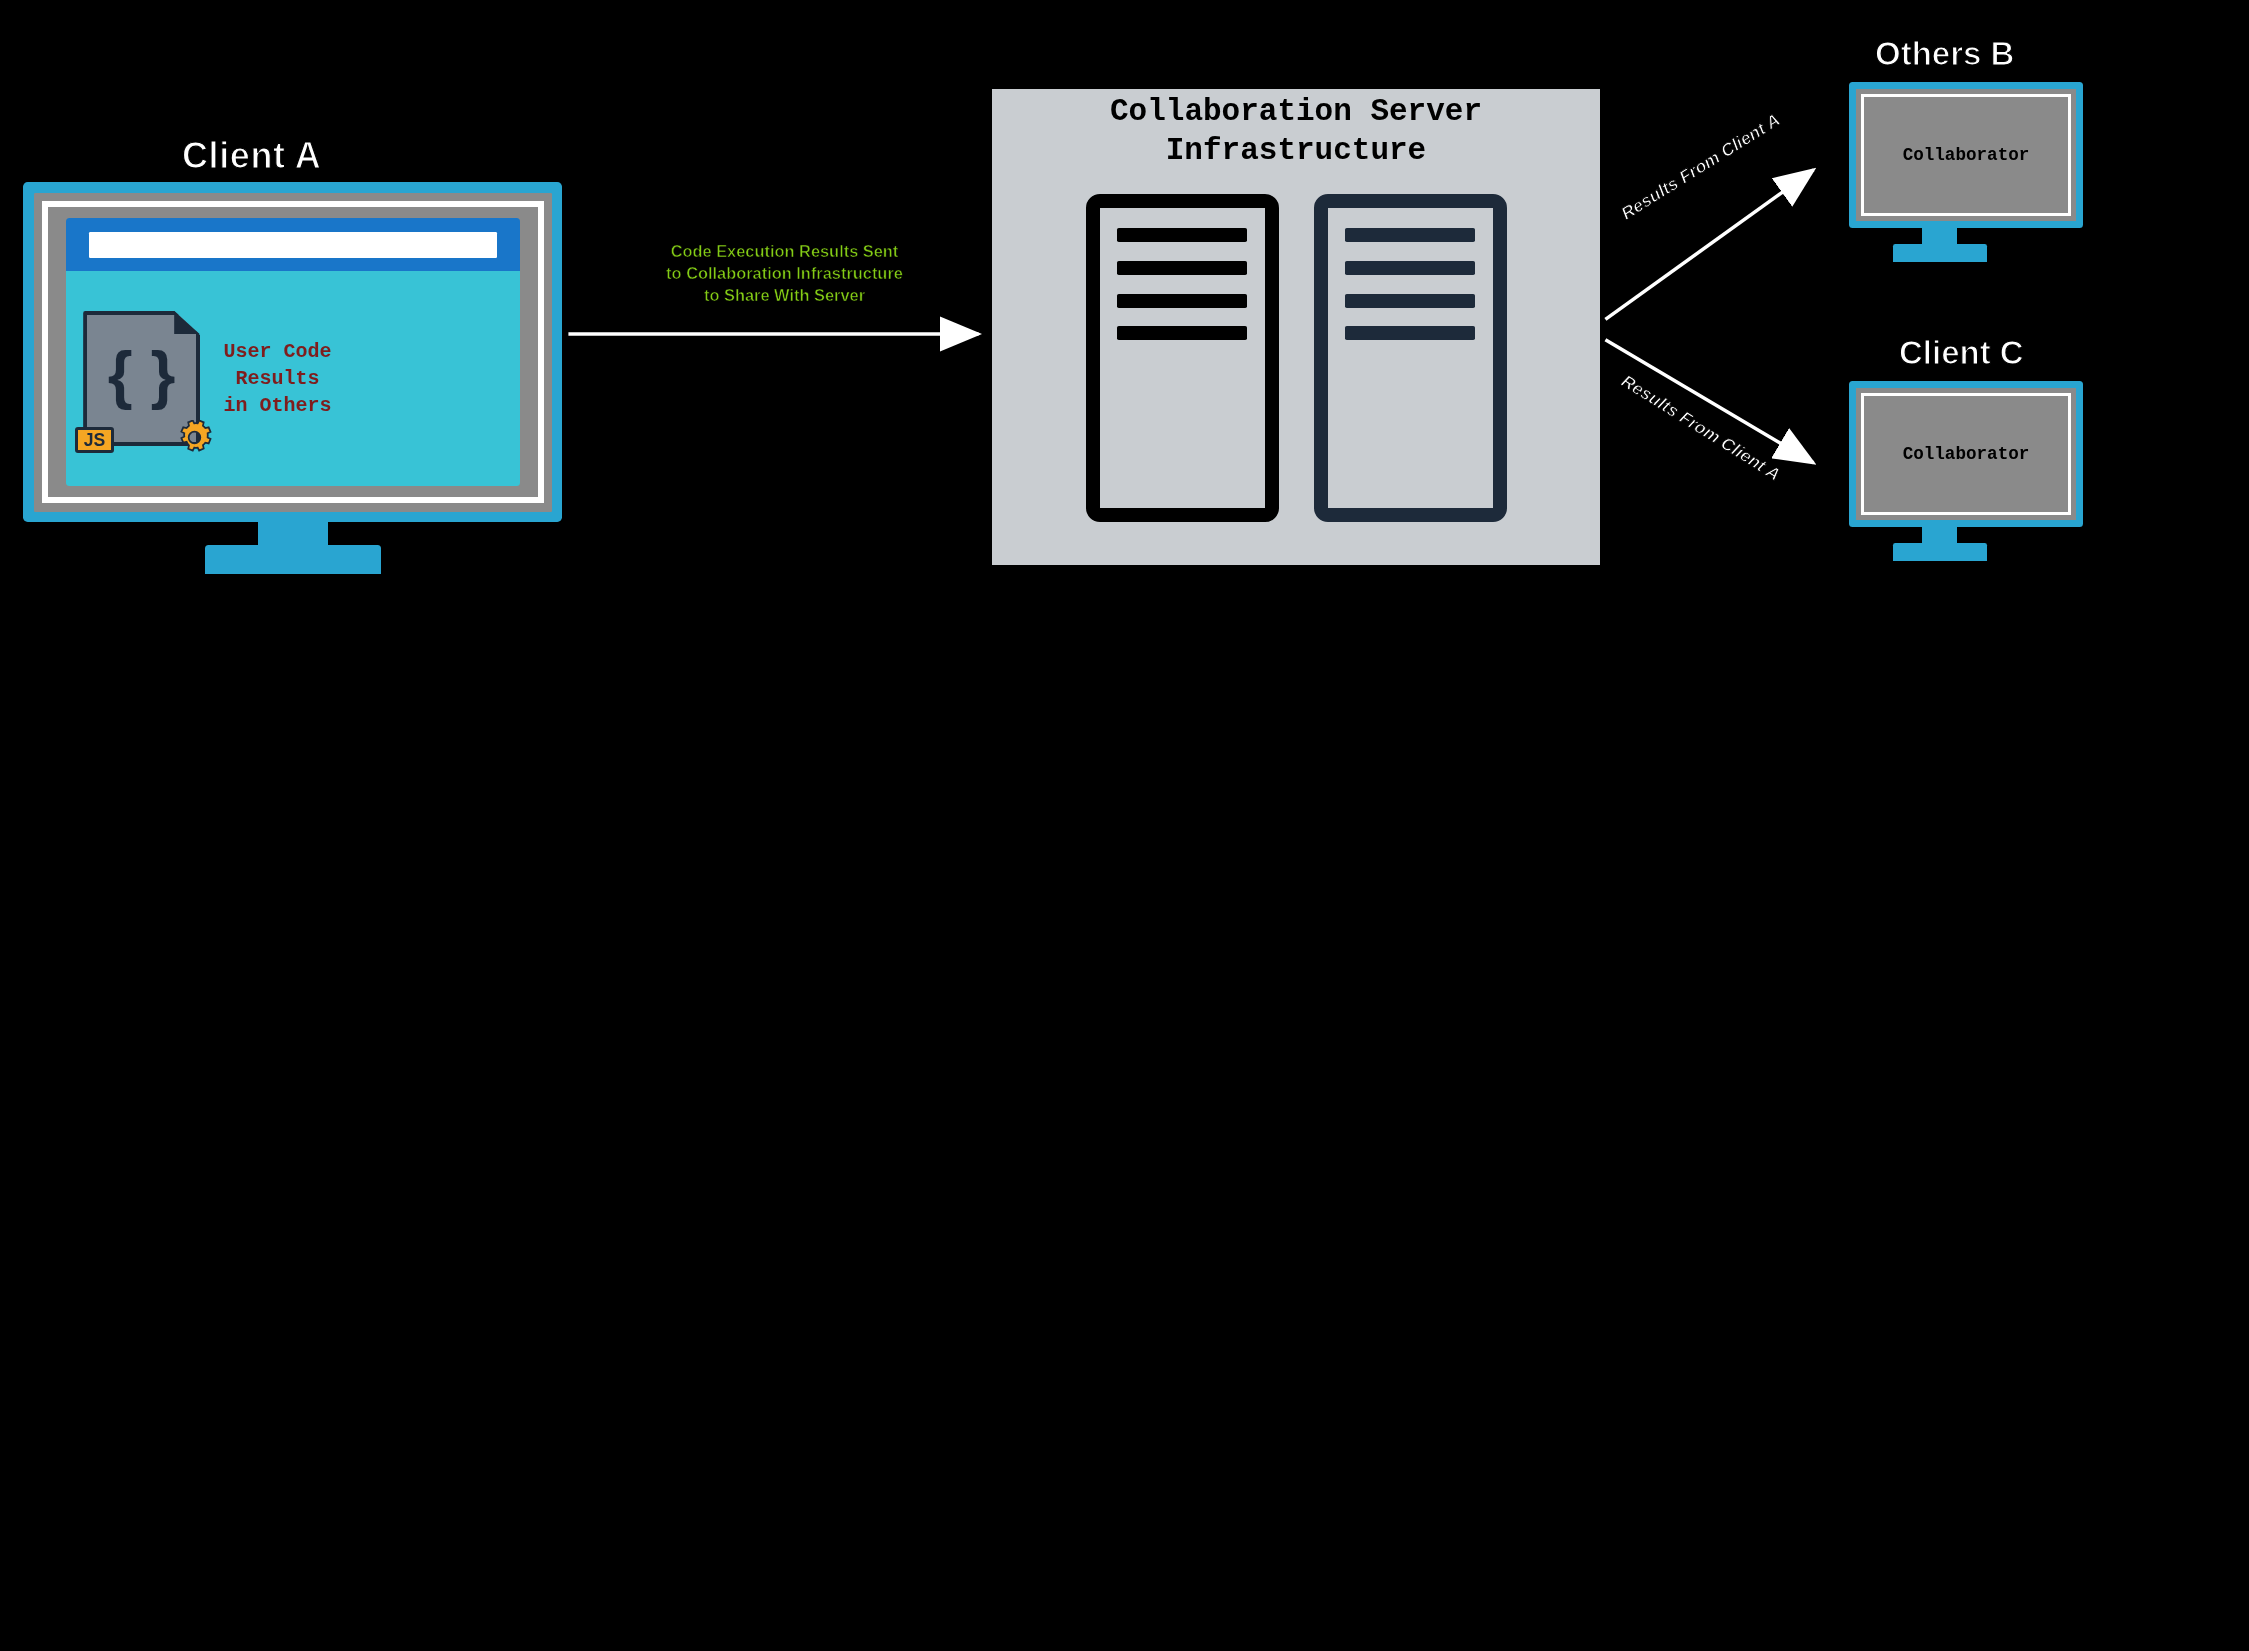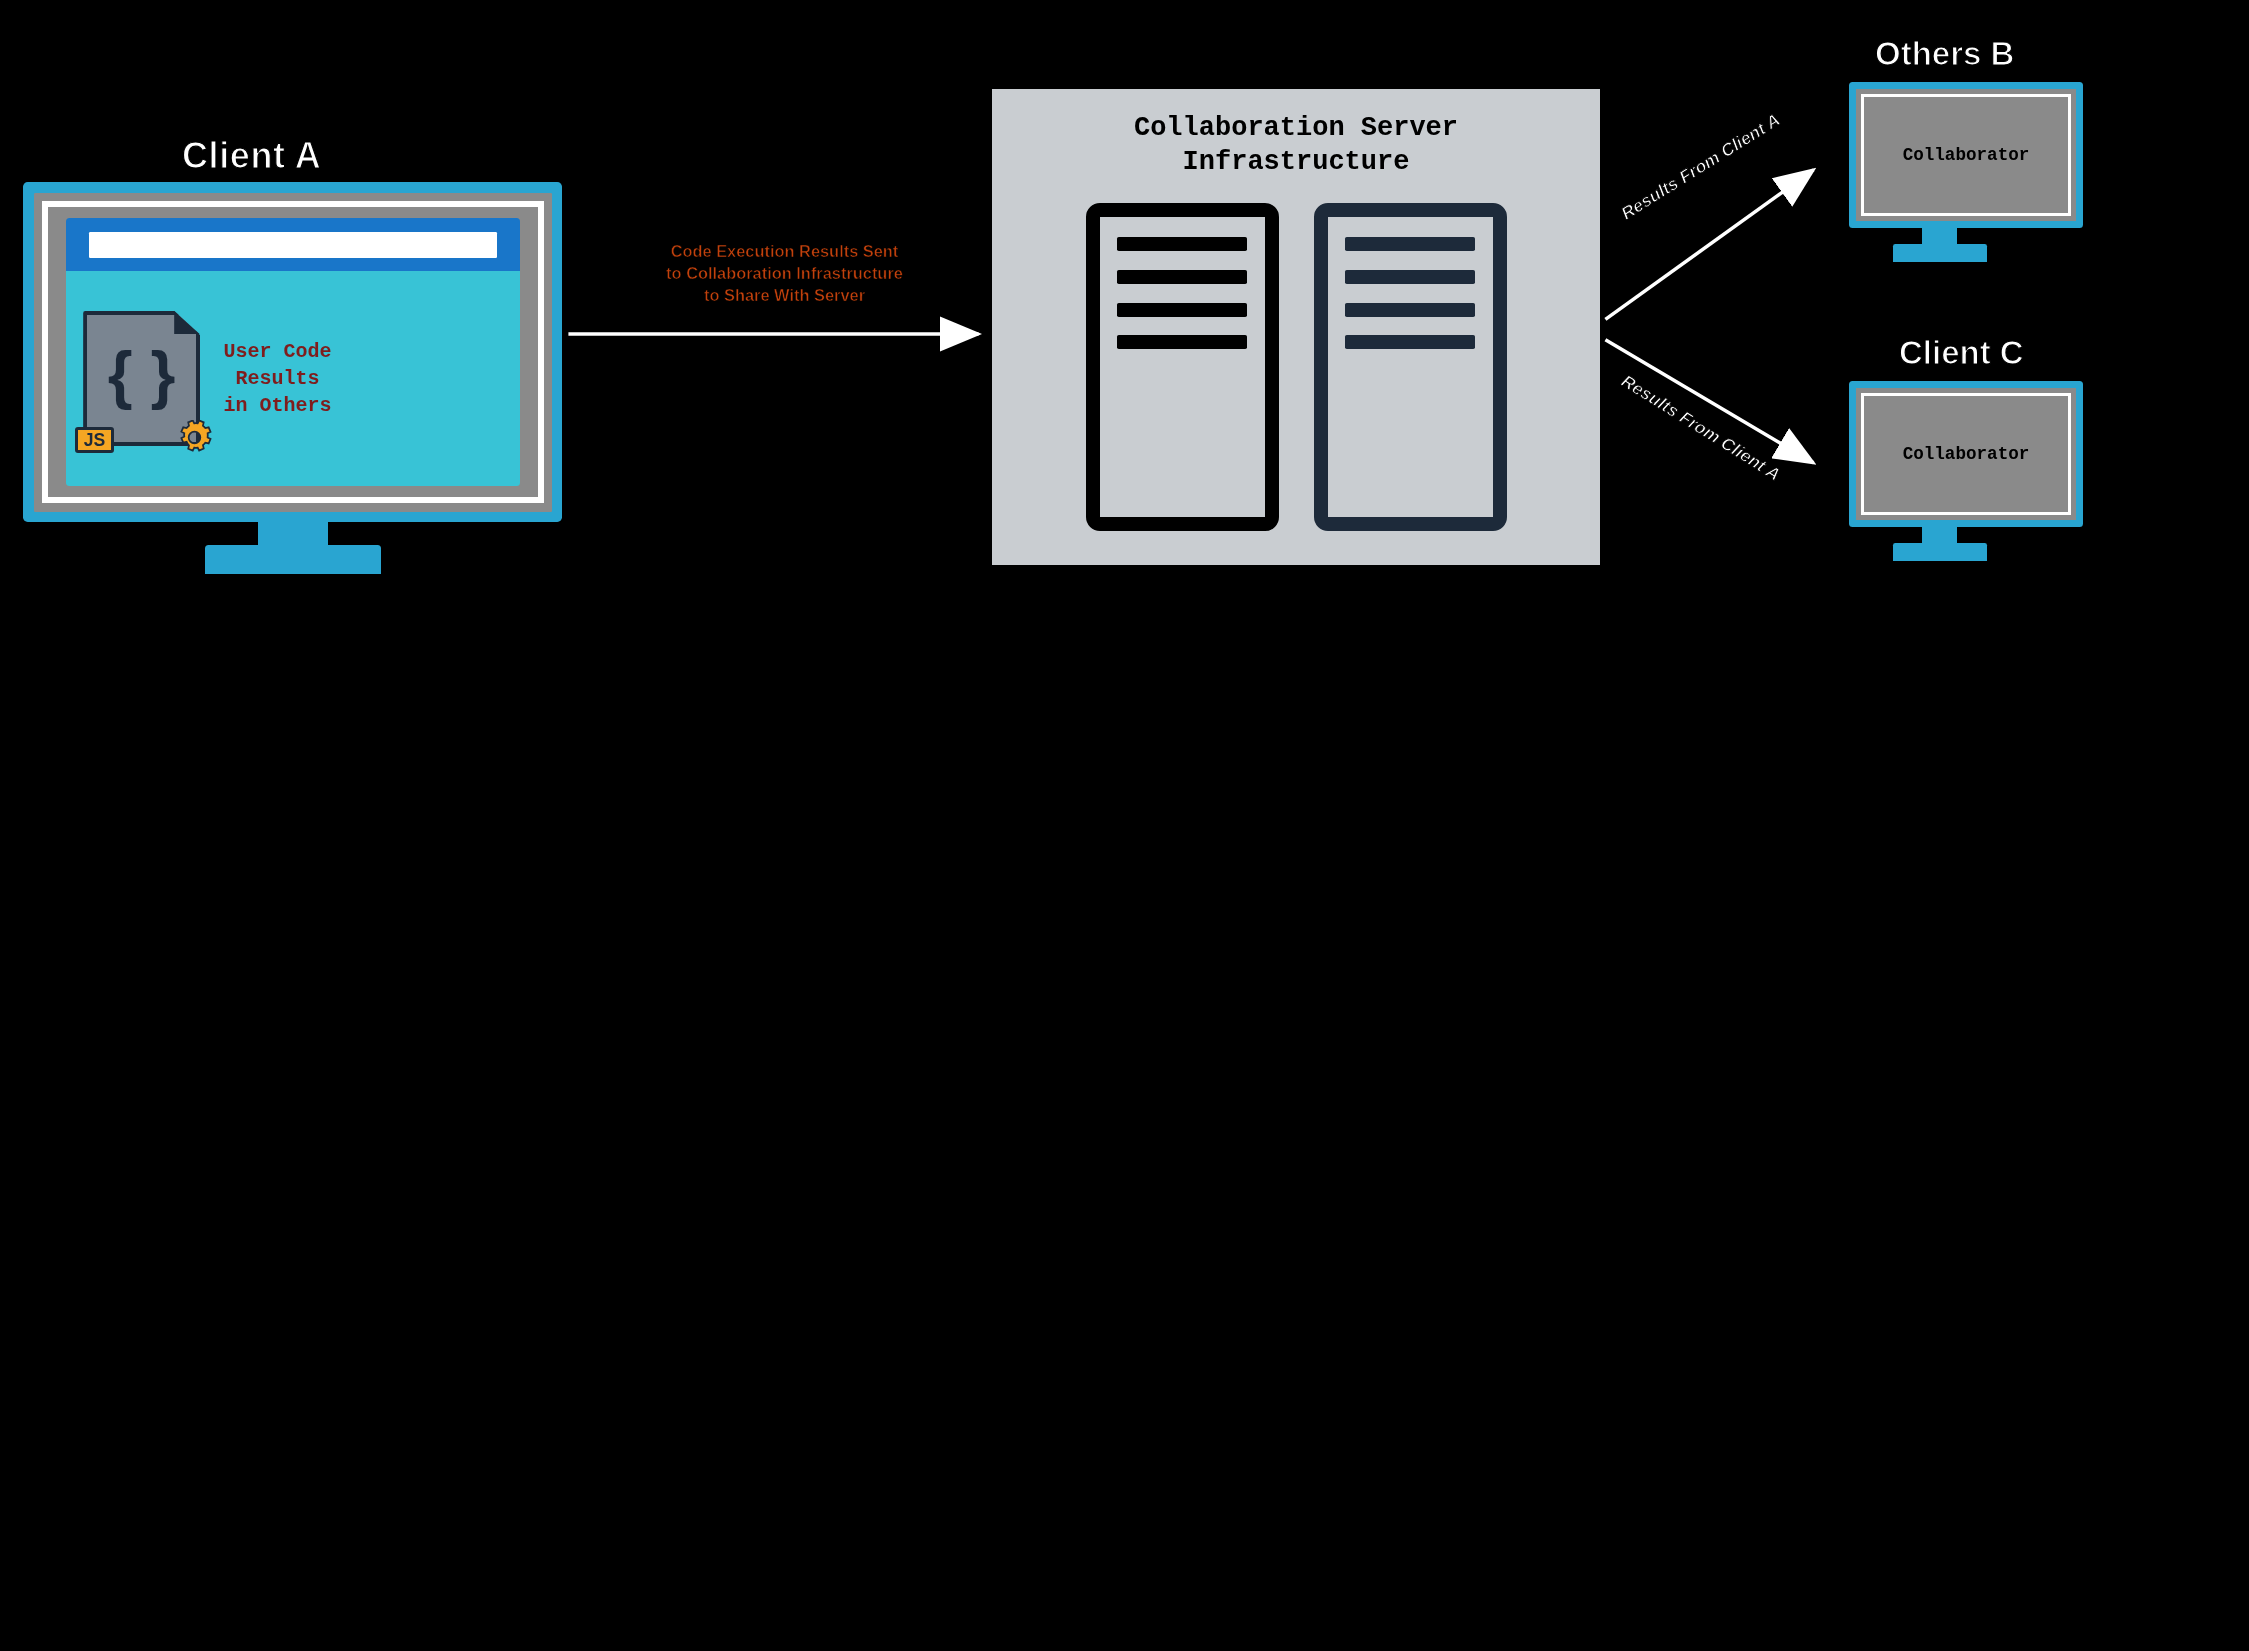--- a/index.html
+++ b/index.html
@@ -151,23 +151,23 @@
     position: absolute;
     left: 990px; top: 87px;
     width: 612px; height: 480px;
     background: #c9cdd1;
     border: 2.3px solid #000;
   }
   .server-title {
     text-align: center;
     font-family: "Courier New", monospace;
     font-weight: 700;
-    font-size: 27px;
+    font-size: 31px;
     color: #000;
-    padding-top: 23px;
+    padding-top: 4px;
     line-height: 1.25;
   }
   .server-racks {
     display: flex;
     justify-content: center;
     gap: 35px;
     margin-top: 23.4px;
   }
   .rack {
     width: 193px; height: 328px;
@@ -248,21 +248,21 @@
   
   svg.overlay {
     position: absolute; inset: 0;
     width: 2250px; height: 1651px;
     pointer-events: none;
   }
   .arrow-label-main {
     position: absolute;
     left: 603px; top: 240px;
     width: 363px;
-    color: #c2410c;
+    color: #84cc16;
     font-family: Arial, sans-serif;
     font-weight: 900;
     font-size: 16.4px;
     text-align: center;
     line-height: 1.35;
     -webkit-text-stroke: 0.6px #000;
   }
   .edge-label {
     position: absolute;
     color: #fff;

